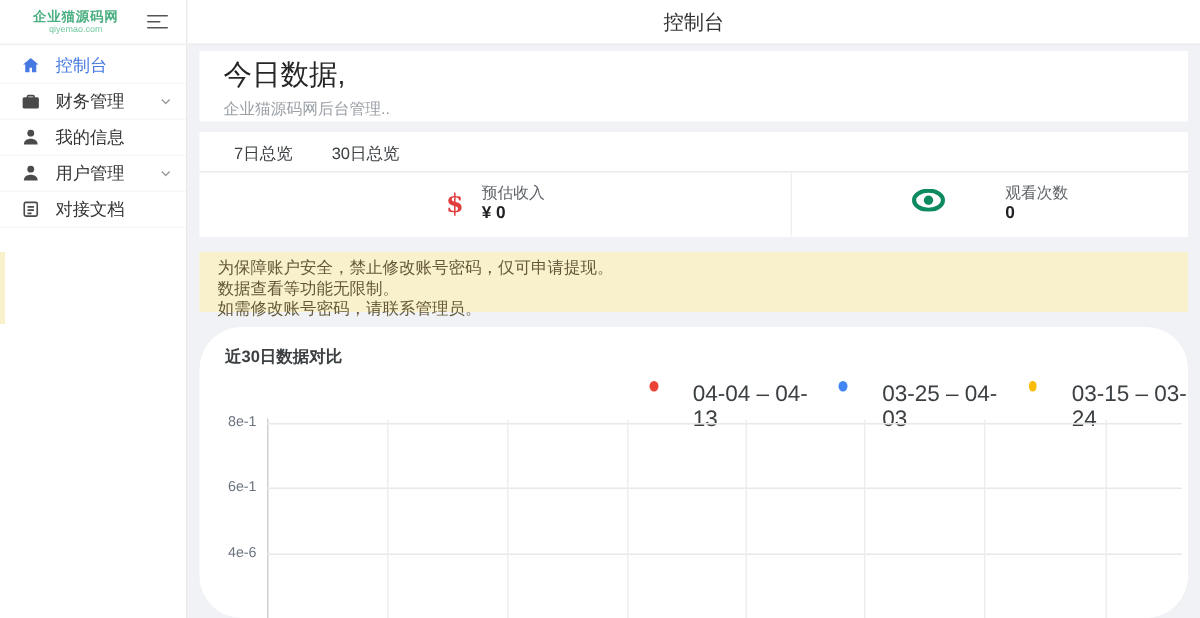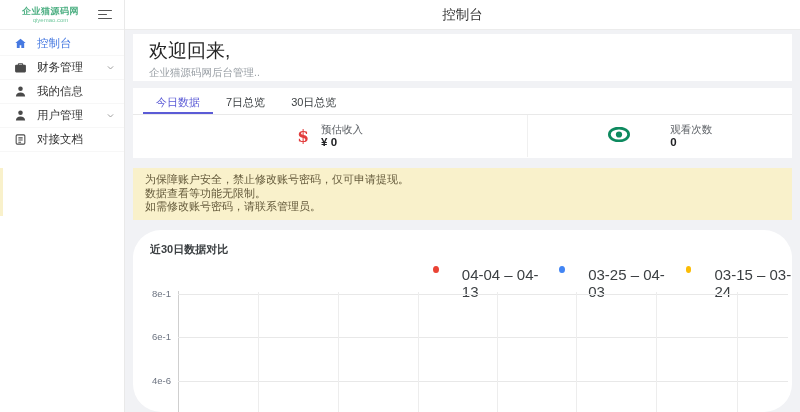--- a/index.html
+++ b/index.html
@@ -48,21 +48,21 @@
   .stat-cell { display:flex; align-items:center; justify-content:center; gap:12px; }
   .stat-cell.c1 { width:60%; border-right:1px solid #f0f0f0; }
   .stat-cell.c2 { flex:1;gap:40px; }
   .dollar-glyph { font-family:"DejaVu Serif","Liberation Serif",serif;
     font-size:17px; font-weight:700; color:#e23d3d; line-height:1; }
   .eye-svg { width:22px; height:15px; }
   .stat-texts { display:flex; flex-direction:column; line-height:13px; }
   .stat-label { font-size:10.5px; color:#5f6368; }
   .stat-value { font-size:11.5px; color:#202124; font-weight:700; }
 
-  .notice { background:#f9f1cb; padding:5px 12px 3px; margin-bottom:10px; height:52px; }
+  .notice { background:#f9f1cb; padding:5px 12px 3px; margin-bottom:10px; height:40px; }
   .notice div { font-size:11px; line-height:13.5px; color:#63593a; }
 
   .chart-card { background:#fff; flex:1; position:relative; overflow:hidden;border-radius:28px; }
   .chart-title { position:absolute; top:12px; left:17px; font-size:11px; font-weight:700; color:#3c4043; }
   .legend { position:absolute; top:36px; left:300px; display:flex; gap:20px; align-items:center; }
   .legend-item { display:flex; align-items:flex-start; gap:23px; font-size:15px; color:#3c4043; }
   .dot { width:7px; height:7px; border-radius:50%; }
   .dot.red{ background:#ea4335; } .dot.blue{ background:#4285f4; } .dot.yellow{ background:#fbbc05; }
   .ytick { position:absolute; left:0; width:38px; text-align:right; font-size:9.5px; color:#6c7380; }
   .axis-y { position:absolute; left:45px; top:61px; bottom:0; width:1px; background:#cfcfcf; }
@@ -146,27 +146,26 @@
   </aside>
 
   <div class="main">
     <header class="topbar">
       <span>控制台</span>
     </header>
 
     <div class="content">
 
       <section class="welcome-card">
-        <h1>欢迎回来,</h1>
+        <h1>今日数据,</h1>
         <p>企业猫源码网后台管理..</p>
       </section>
 
       <section class="tabs-card">
         <div class="tabbar">
-          <div class="tab active">今日数据</div>
           <div class="tab">7日总览</div>
           <div class="tab">30日总览</div>
         </div>
         <div class="stats">
           <div class="stat-cell c1">
             <span class="dollar-glyph">$</span>
             <span class="stat-texts">
               <span class="stat-label">预估收入</span>
               <span class="stat-value">¥ 0</span>
             </span>

